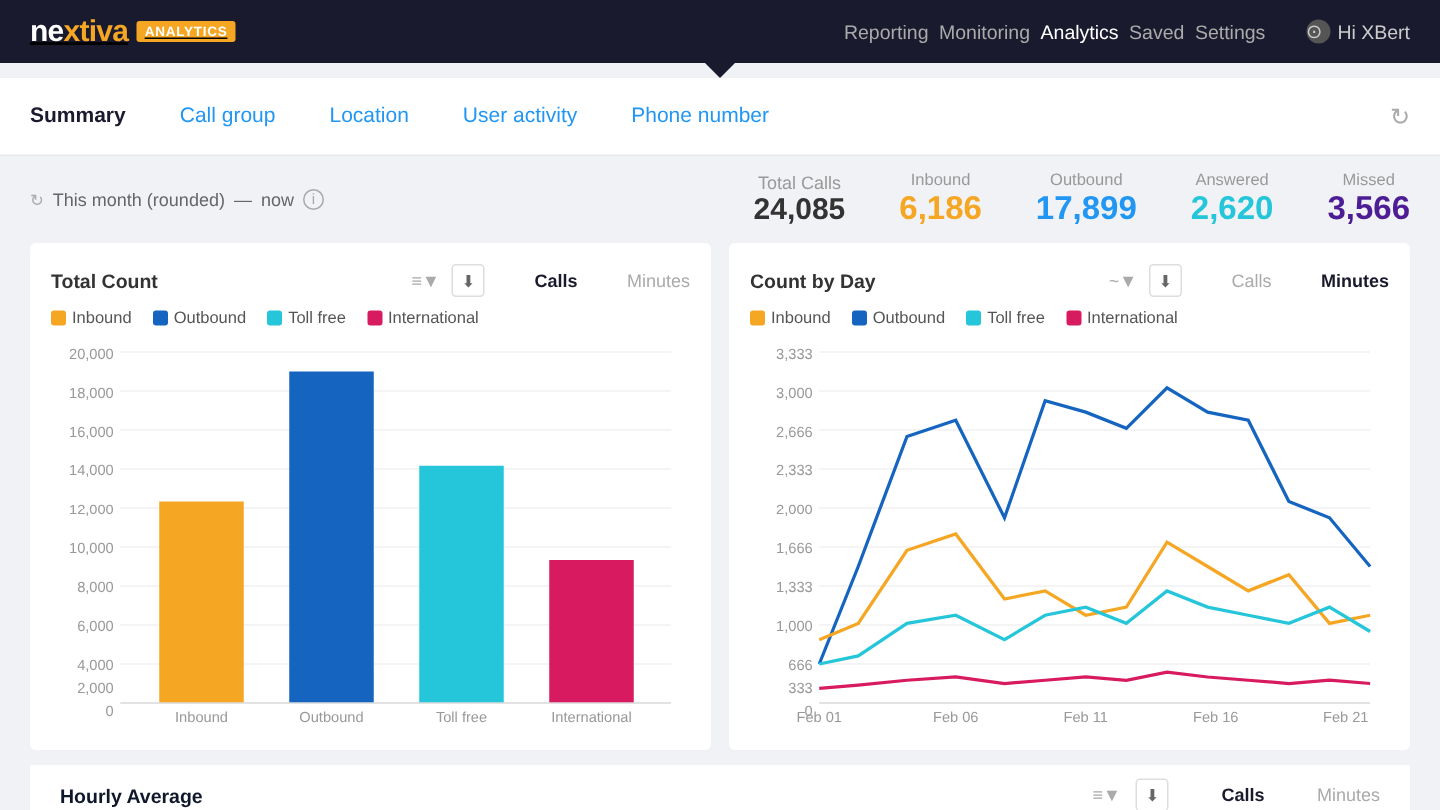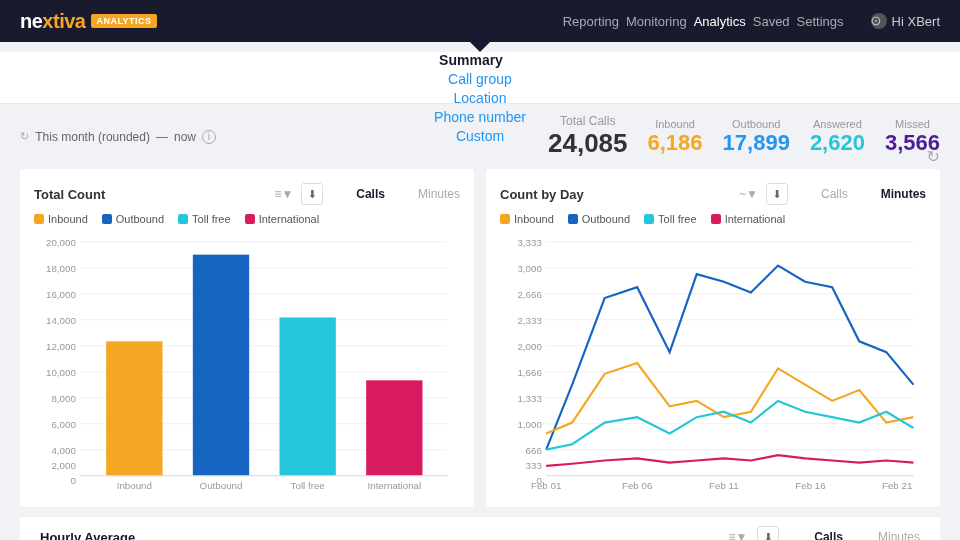--- a/index.html
+++ b/index.html
@@ -11,20 +11,21 @@
       height: 42px;
       display: flex;
       align-items: center;
       padding: 0 20px;
       gap: 30px;
     }
     .logo-area {
       display: flex;
       align-items: center;
       gap: 6px;
+      text-decoration: underline;
     }
     .logo-text {
       color: white;
       font-size: 20px;
       font-weight: 700;
       letter-spacing: -0.5px;
     }
     .logo-text span { color: #f5a623; }
     .analytics-badge {
       background: #f5a623;
@@ -87,21 +88,20 @@
     }
 
     
     .tabs-bar {
       background: white;
       display: flex;
       align-items: center;
       padding: 0 20px;
       border-bottom: 1px solid #e8e8e8;
       height: 52px;
-      flex-direction: column;
     }
     .tab {
       padding: 0 18px;
       height: 52px;
       display: flex;
       align-items: center;
       font-size: 14px;
       color: #555;
       cursor: pointer;
       border-bottom: 3px solid transparent;
@@ -141,30 +141,30 @@
     .date-label {
       display: flex;
       align-items: center;
       gap: 6px;
       font-size: 12px;
       color: #666;
     }
     .stats-row {
       display: flex;
       align-items: center;
-      gap: 20px;
+      gap: 36px;
     }
     .stat-block { text-align: center; }
     .stat-label { font-size: 11px; color: #999; }
     .stat-value { font-size: 22px; font-weight: 700; color: #333; }
     .stat-value.orange { color: #f5a623; }
     .stat-value.blue { color: #2196f3; }
     .stat-value.teal { color: #26c6da; }
     .stat-value.red { color: #4c1d95; }
-    .stat-value.main { font-size: 26px; }
+    .stat-value.main { font-size: 20px; }
     .total-label { font-size: 12px; color: #999; }
 
     
     .charts-row {
       display: flex;
       gap: 12px;
     }
     .chart-card {
       background: white;
       border-radius: 4px;
@@ -290,22 +290,22 @@
     </div>
   </div>
 </nav>
 
 <div class="nav-arrow"></div>
 
 <div class="tabs-bar">
   <div class="tab active">Summary</div>
   <div class="tab blue">Call group</div>
   <div class="tab blue">Location</div>
+  <div class="tab blue">User activity</div>
   <div class="tab blue">Phone number</div>
-  <div class="tab blue">Custom</div>
   <span class="refresh-icon">↻</span>
 </div>
 
 <div class="content">
 
   <div class="date-row">
     <div class="date-label">
       <span style="font-size:11px;color:#aaa;">↻</span>
       <span>This month (rounded)</span>
       <span>—</span>

